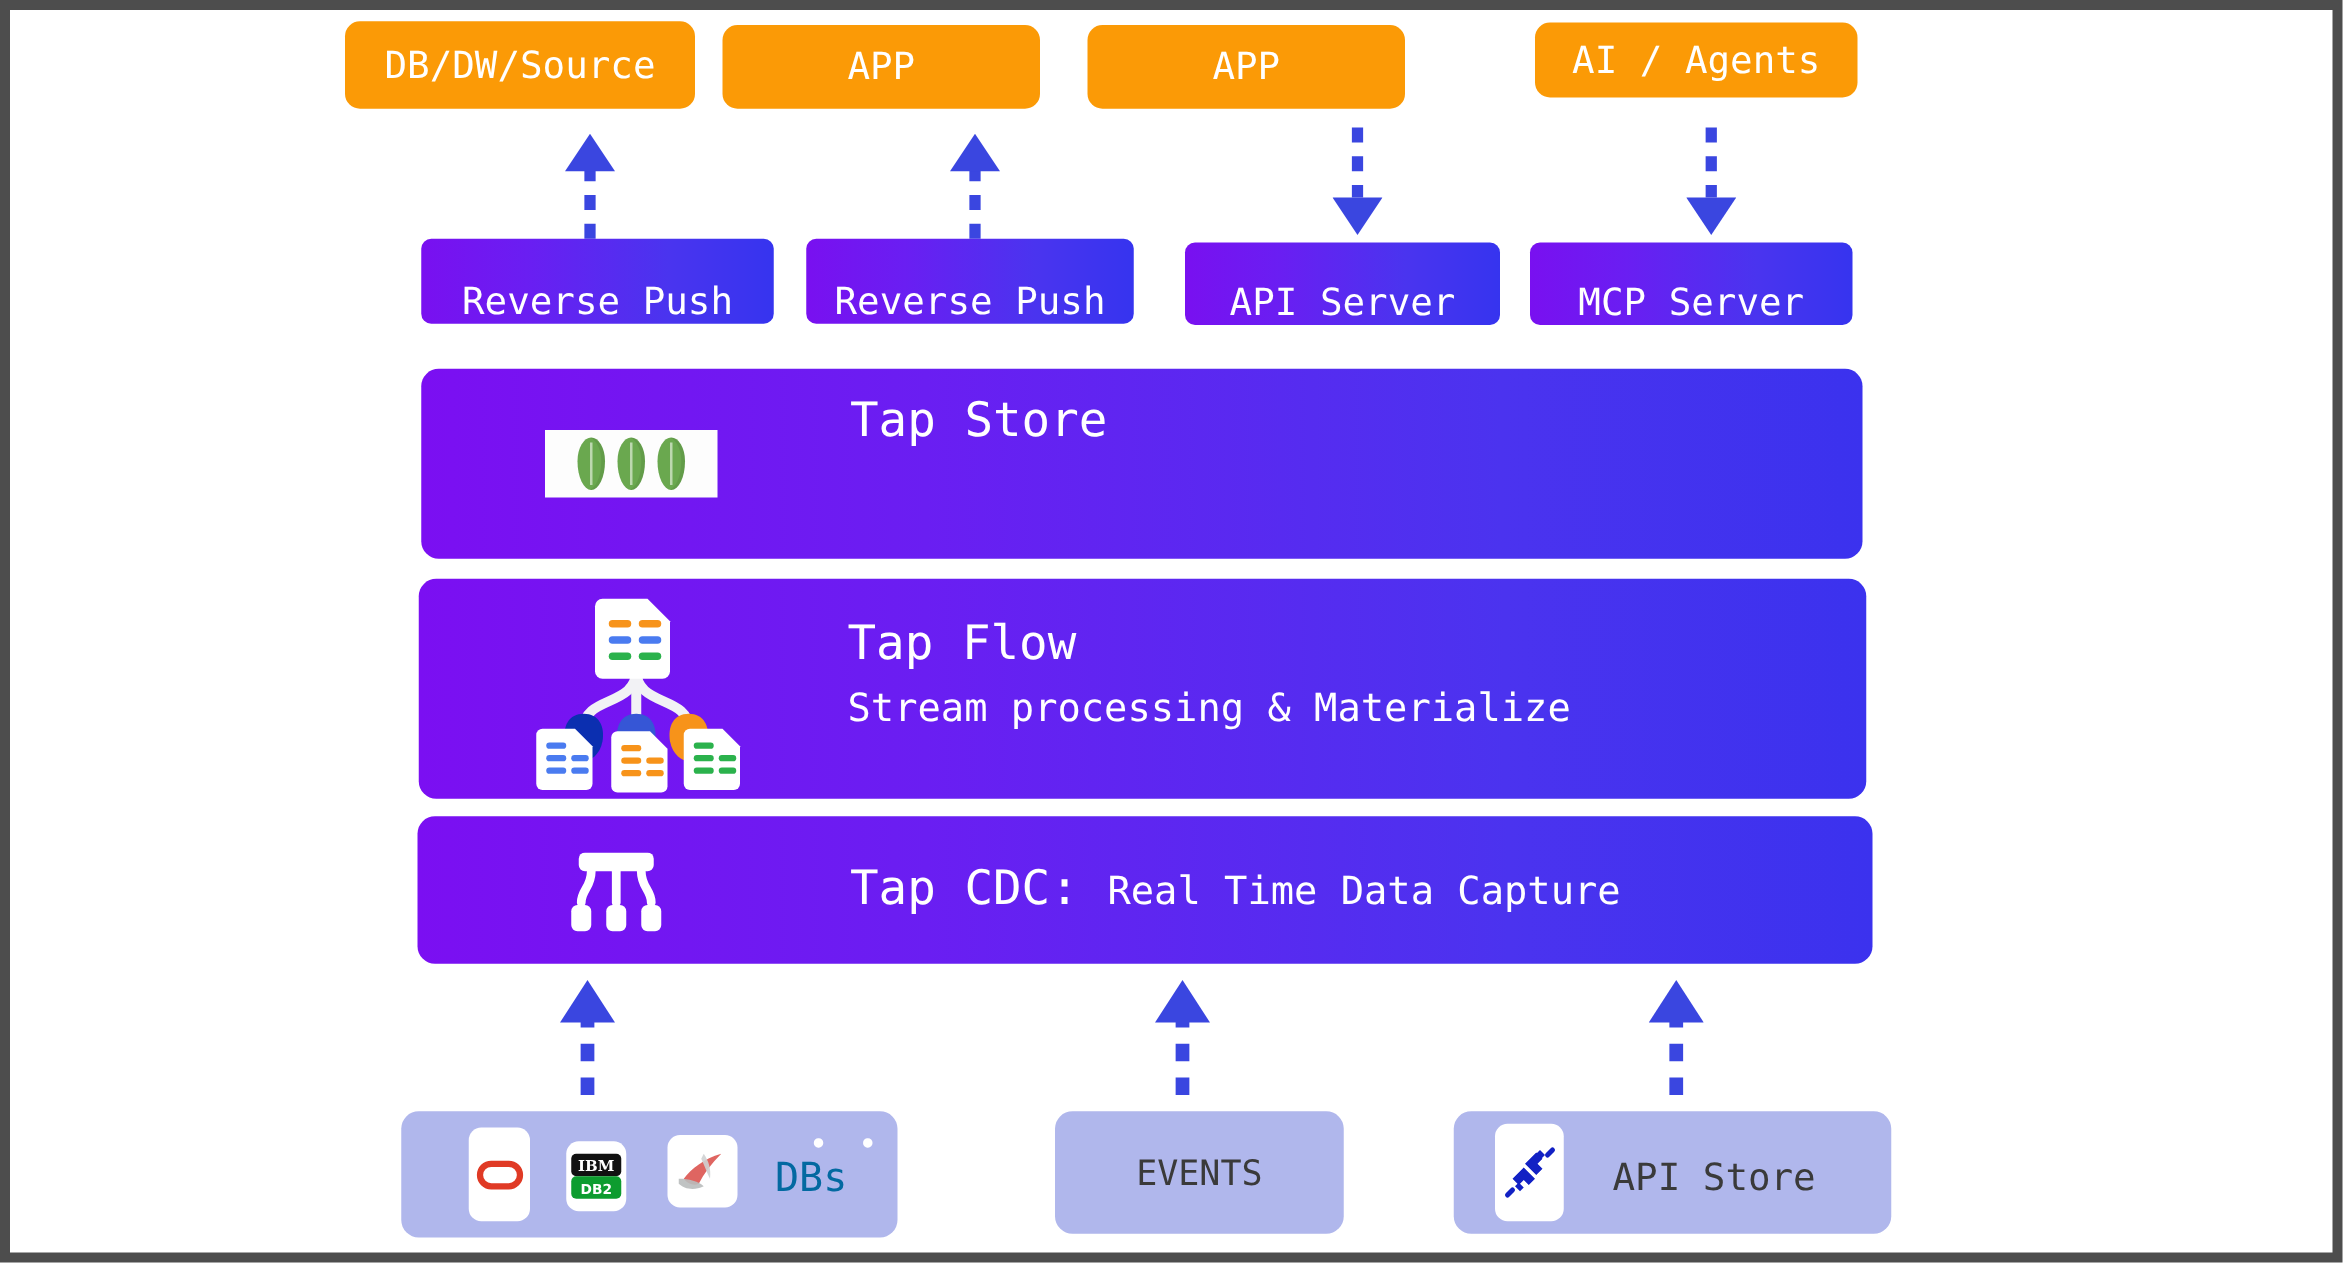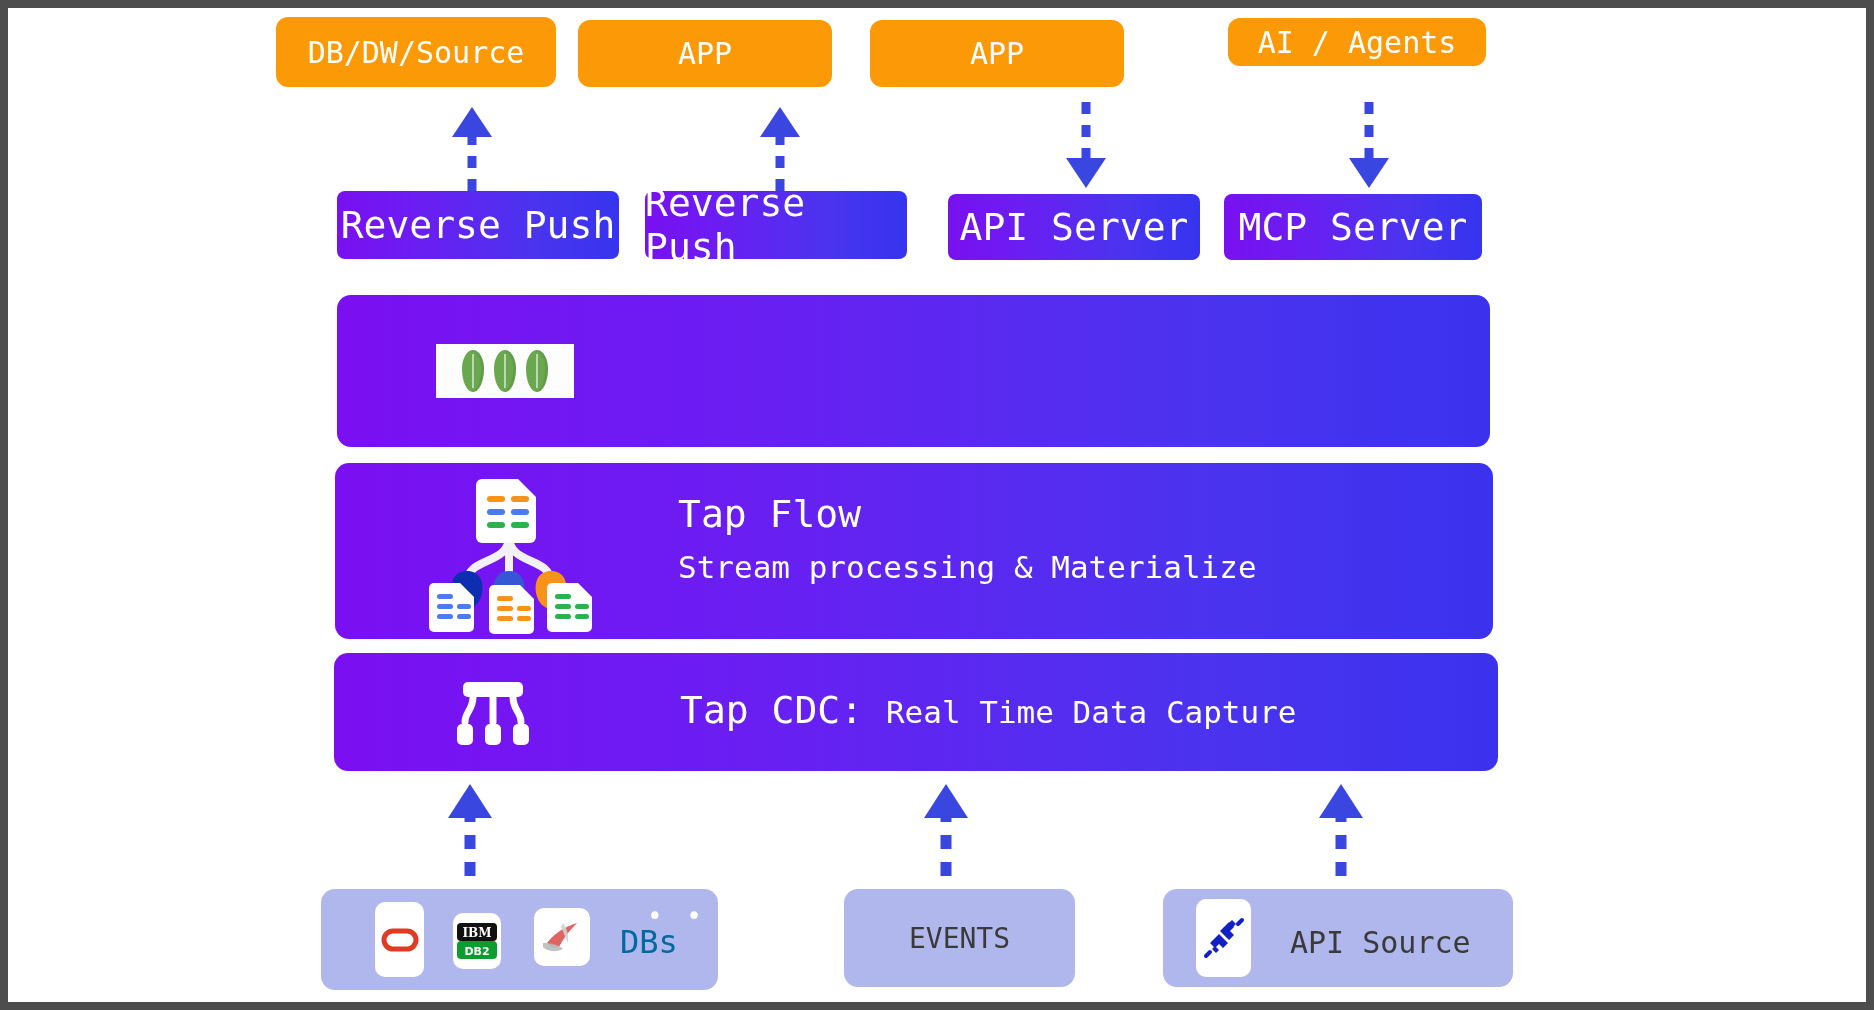--- a/index.html
+++ b/index.html
@@ -26,22 +26,23 @@
     font-size:30px;
     font-family:"DejaVu Sans Mono", monospace;
     letter-spacing:0px;
   }
 
   
   .serving{
     border-radius:8px;
     justify-content:center;
     color:#ffffff;
-    font-size:38px;
+    font-size:30px;
     background:linear-gradient(90deg,#7910f0 0%,#6a1ef2 30%,#4a34ef 70%,#3634ef 100%);
+    align-items:flex-end;
   }
 
   
   .band{
     border-radius:14px;
     color:#ffffff;
     background:linear-gradient(90deg,#7b0ff2 0%,#6a1ef2 35%,#4b33ef 75%,#3b32ee 100%);
   }
   .band-texts{position:absolute;}
   .band-title{font-size:38px;line-height:1.25;color:#fff;}
@@ -95,21 +96,21 @@
 
   <div class="box consumer" style="left:268px;top:9px;width:280px;height:70px;">
     <span>DB/DW/Source</span>
   </div>
   <div class="box consumer" style="left:570px;top:12px;width:254px;height:67px;">
     <span>APP</span>
   </div>
   <div class="box consumer" style="left:862px;top:12px;width:254px;height:67px;">
     <span>APP</span>
   </div>
-  <div class="box consumer" style="left:1220px;top:10px;width:258px;height:48px;">
+  <div class="box consumer" style="left:1220px;top:10px;width:258px;height:60px;">
     <span>AI / Agents</span>
   </div>
 
   <svg class="arrow" style="left:444px;top:95px;width:40px;height:90px;" viewBox="0 0 40 90">
     <path d="M20 88 L20 32" stroke="#3a46e0" stroke-width="9" stroke-dasharray="12 11" fill="none"></path>
     <path d="M20 4 L40 34 L0 34 Z" fill="#3a46e0"></path>
   </svg>
   <svg class="arrow" style="left:752px;top:95px;width:40px;height:90px;" viewBox="0 0 40 90">
     <path d="M20 88 L20 32" stroke="#3a46e0" stroke-width="9" stroke-dasharray="12 11" fill="none"></path>
     <path d="M20 4 L40 34 L0 34 Z" fill="#3a46e0"></path>
@@ -137,20 +138,21 @@
   </div>
 
   <div class="box band" style="left:329px;top:287px;width:1153px;height:152px;">
   </div>
   <div class="mongo-plate" style="left:428px;top:336px;width:138px;height:54px;">
     <span class="leaf"></span>
     <span class="leaf"></span>
     <span class="leaf"></span>
   </div>
   <div class="band-texts" style="left:672px;top:305px;width:790px;">
+    <div class="band-title">Tap Store</div>
   </div>
 
   <div class="box band" style="left:327px;top:455px;width:1158px;height:176px;">
   </div>
 
   <svg class="doc-icon" style="left:396px;top:455px;width:210px;height:176px;" viewBox="0 0 210 176">
 
     <path d="M105 73 C105 103 63 93 63 120" stroke="#f2f2f5" stroke-width="8" fill="none" stroke-linecap="round"></path>
     <path d="M105 73 L105 120" stroke="#f2f2f5" stroke-width="8" fill="none" stroke-linecap="round"></path>
     <path d="M105 73 C105 103 147 93 147 120" stroke="#f2f2f5" stroke-width="8" fill="none" stroke-linecap="round"></path>
@@ -256,15 +258,15 @@
   <div class="src-plate" style="left:1188px;top:891px;width:55px;height:78px;">
     <svg width="44" height="44" viewBox="0 0 44 44">
       <path d="M27 6 l5 5 -4 4 4 4 -5 5 -9 -9 z" fill="#1221c4"></path>
       <path d="M17 18 l9 9 -5 5 -4 -4 -4 4 -5 -5 z" fill="#1221c4"></path>
       <path d="M30 4 l4 4 -3 3 -4 -4 z" fill="#1221c4"></path>
       <path d="M13 30 l4 4 -3 3 -4 -4 z" fill="#1221c4"></path>
       <path d="M8 36 l-4 4" stroke="#1221c4" stroke-width="4" stroke-linecap="round"></path>
       <path d="M36 8 l4 -4" stroke="#1221c4" stroke-width="4" stroke-linecap="round"></path>
     </svg>
   </div>
-  <div style="position:absolute;left:1282px;top:917px;font-size:30px;color:#3a3a3a;">API Source</div>
+  <div style="position:absolute;left:1282px;top:917px;font-size:30px;color:#3a3a3a;">API Store</div>
 
 </div>
 
 </body></html>

